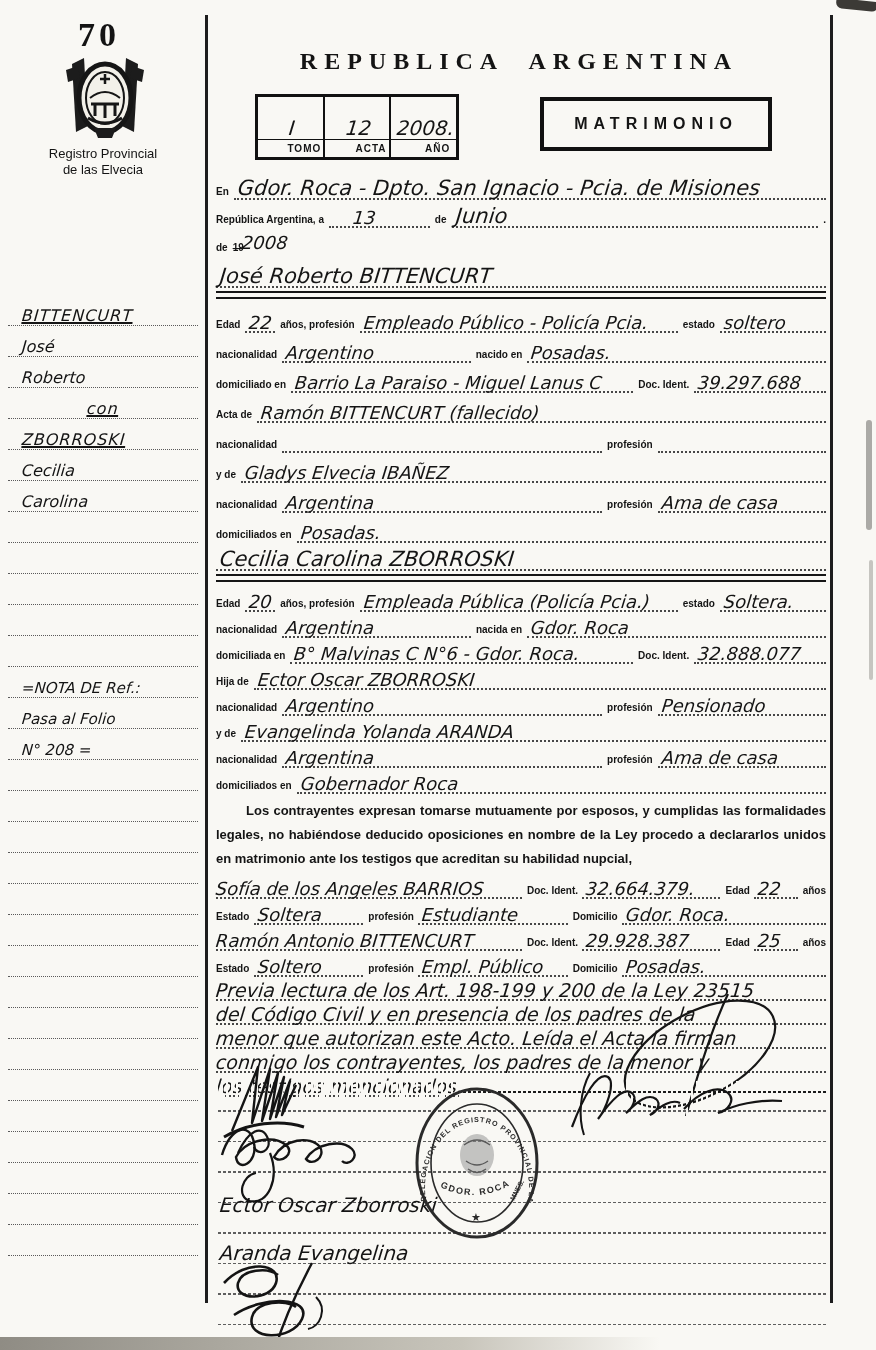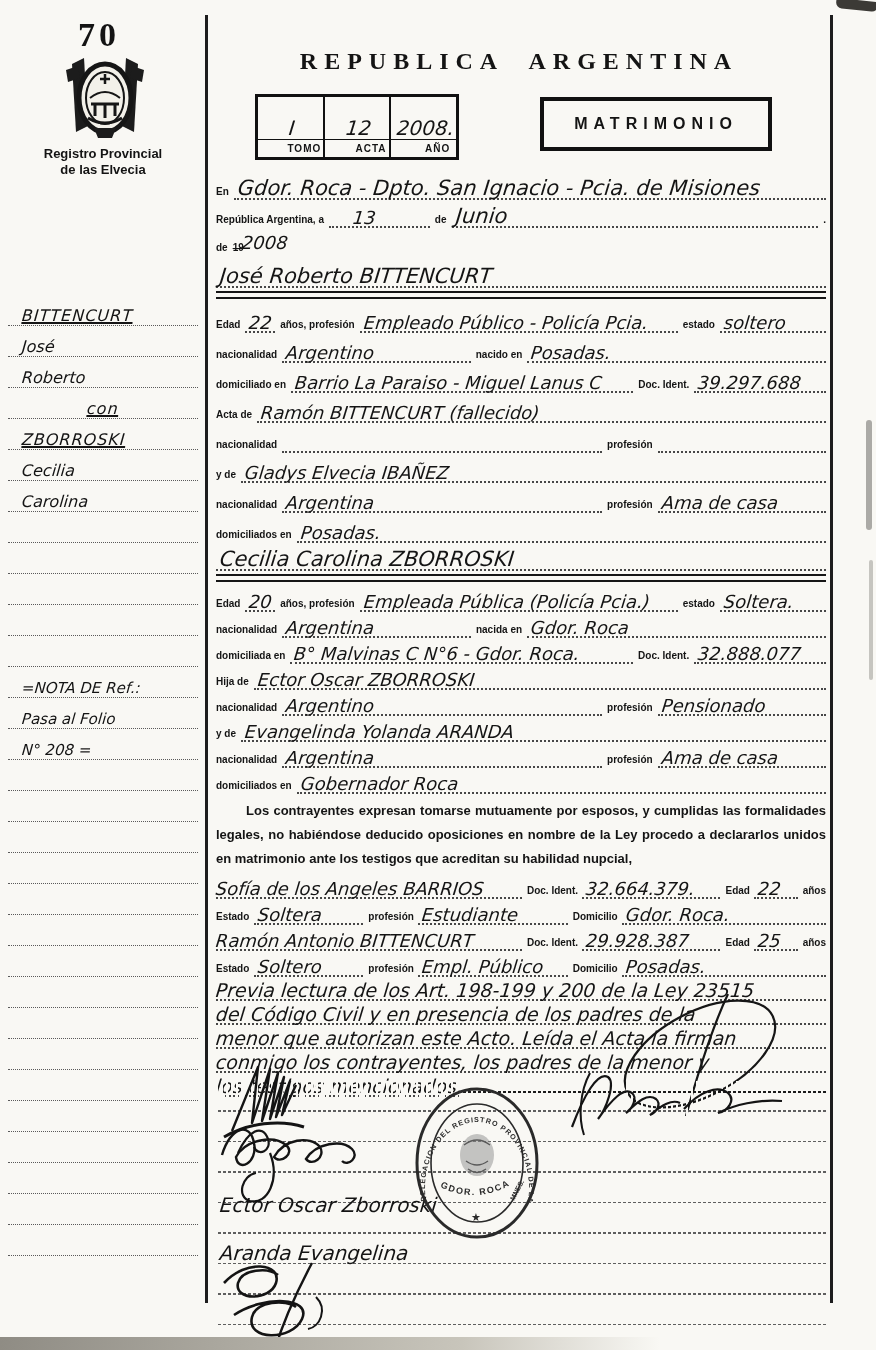--- a/index.html
+++ b/index.html
@@ -3,21 +3,21 @@
 <meta charset="utf-8">
 <style>
   html,body{margin:0;padding:0;background:#d8d6d0;}
   .page{position:relative;width:876px;height:1350px;margin:0 auto;background:#f9f8f4;
         overflow:hidden;font-family:"Liberation Sans",sans-serif;color:#141414;}
   
   .folio{position:absolute;left:78px;top:16px;font-family:"Liberation Serif",serif;
          font-weight:700;font-size:34px;letter-spacing:4px;}
   .crest{position:absolute;left:64px;top:56px;}
   .org{position:absolute;left:10px;top:146px;width:186px;text-align:center;
-       font-size:13px;font-weight:700;line-height:16px;}
+       font-size:13px;font-weight:400;line-height:16px;}
   .mrules{position:absolute;left:8px;top:295px;width:190px;}
   .mrow{height:31px;border-bottom:1.5px dotted #5a5a5a;display:flex;align-items:flex-end;
         padding-left:14px;box-sizing:border-box;}
   .mtext{font-family:"DejaVu Sans",sans-serif;font-style:italic;font-size:16px;
          line-height:1;transform:skewX(-5deg);white-space:nowrap;margin-bottom:1px;}
   .mrow.u .mtext{text-decoration:underline;text-decoration-thickness:1.5px;letter-spacing:1px;}
   .mrow.nota .mtext{font-size:15px;}
   .mrow.center{justify-content:center;padding-left:0;}
   
   .vrule{position:absolute;top:15px;width:2.5px;height:1288px;background:#1d1d1d;}

